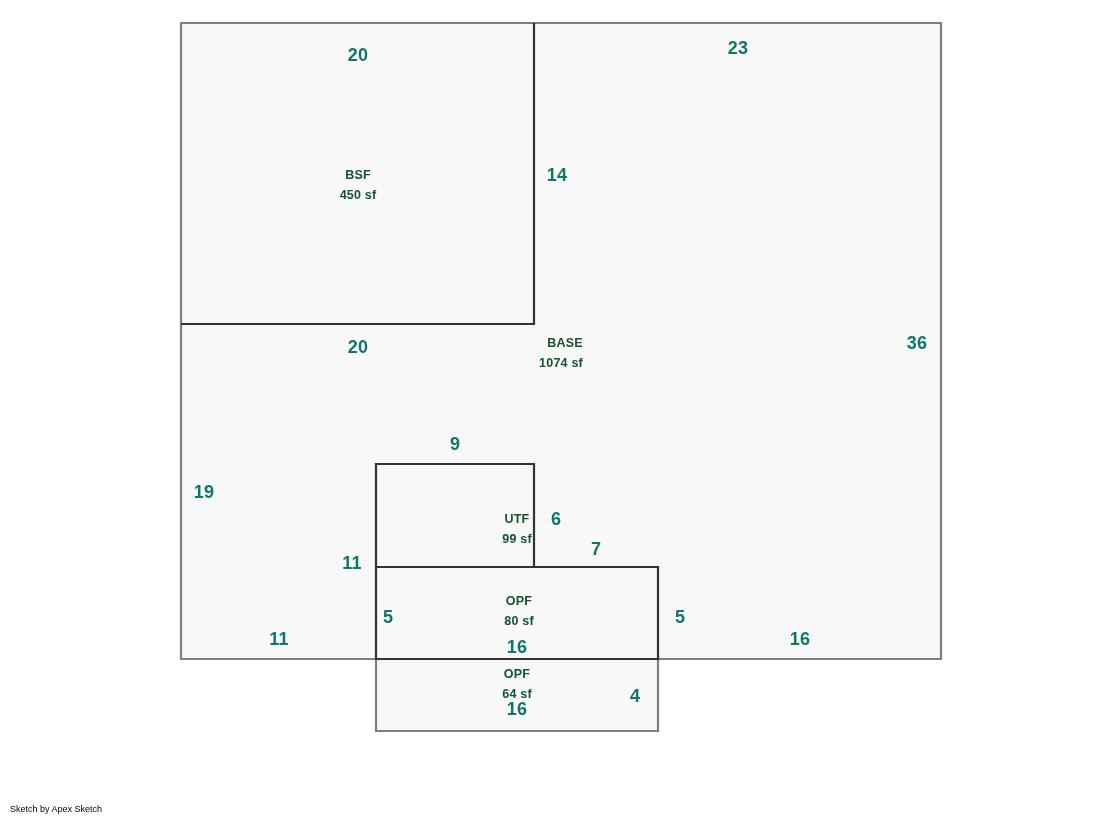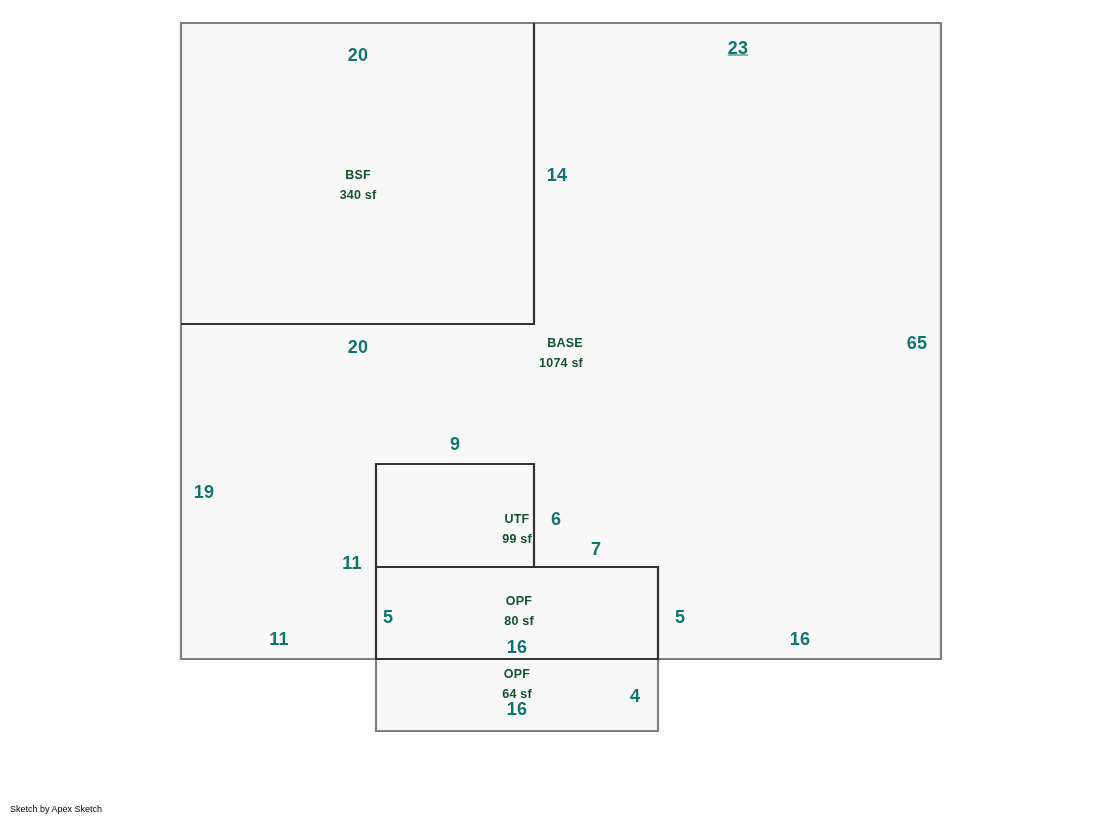--- a/index.html
+++ b/index.html
@@ -77,21 +77,21 @@
 
   <g fill="none" stroke="#333333" stroke-width="2.2" stroke-linejoin="miter">
     <path d="M 181,324 L 534,324 L 534,23"></path>
     <path d="M 376,567 L 376,464 L 534,464 L 534,567"></path>
     <path d="M 376,567 L 658,567 L 658,659 L 376,659 L 376,567"></path>
   </g>
 </svg>
 
 <div class="room-label" style="left:358px; top:185px;">
   <span class="room-name">BSF</span>
-  <span class="room-area">340 sf</span>
+  <span class="room-area">450 sf</span>
 </div>
 
 <div class="room-label" style="left:561px; top:353px;text-align:right;">
   <span class="room-name">BASE</span>
   <span class="room-area">1074 sf</span>
 </div>
 
 <div class="room-label" style="left:477px; top:529px;margin-left:40px;">
   <span class="room-name">UTF</span>
   <span class="room-area">99 sf</span>
@@ -101,24 +101,24 @@
   <span class="room-name">OPF</span>
   <span class="room-area">80 sf</span>
 </div>
 
 <div class="room-label" style="left:517px; top:684px;">
   <span class="room-name">OPF</span>
   <span class="room-area">64 sf</span>
 </div>
 
 <div class="dim-label" style="left:358px; top:55px;">20</div>
-<div class="dim-label" style="left:738px; top:48px;text-decoration:underline;">23</div>
+<div class="dim-label" style="left:738px; top:48px;">23</div>
 <div class="dim-label" style="left:557px; top:175px;">14</div>
 <div class="dim-label" style="left:358px; top:347px;">20</div>
-<div class="dim-label" style="left:917px; top:343px;">65</div>
+<div class="dim-label" style="left:917px; top:343px;">36</div>
 <div class="dim-label" style="left:455px; top:444px;">9</div>
 <div class="dim-label" style="left:204px; top:492px;">19</div>
 <div class="dim-label" style="left:556px; top:519px;">6</div>
 <div class="dim-label" style="left:596px; top:549px;">7</div>
 <div class="dim-label" style="left:352px; top:563px;">11</div>
 <div class="dim-label" style="left:388px; top:617px;">5</div>
 <div class="dim-label" style="left:680px; top:617px;">5</div>
 <div class="dim-label" style="left:279px; top:639px;">11</div>
 <div class="dim-label" style="left:517px; top:647px;">16</div>
 <div class="dim-label" style="left:800px; top:639px;">16</div>

